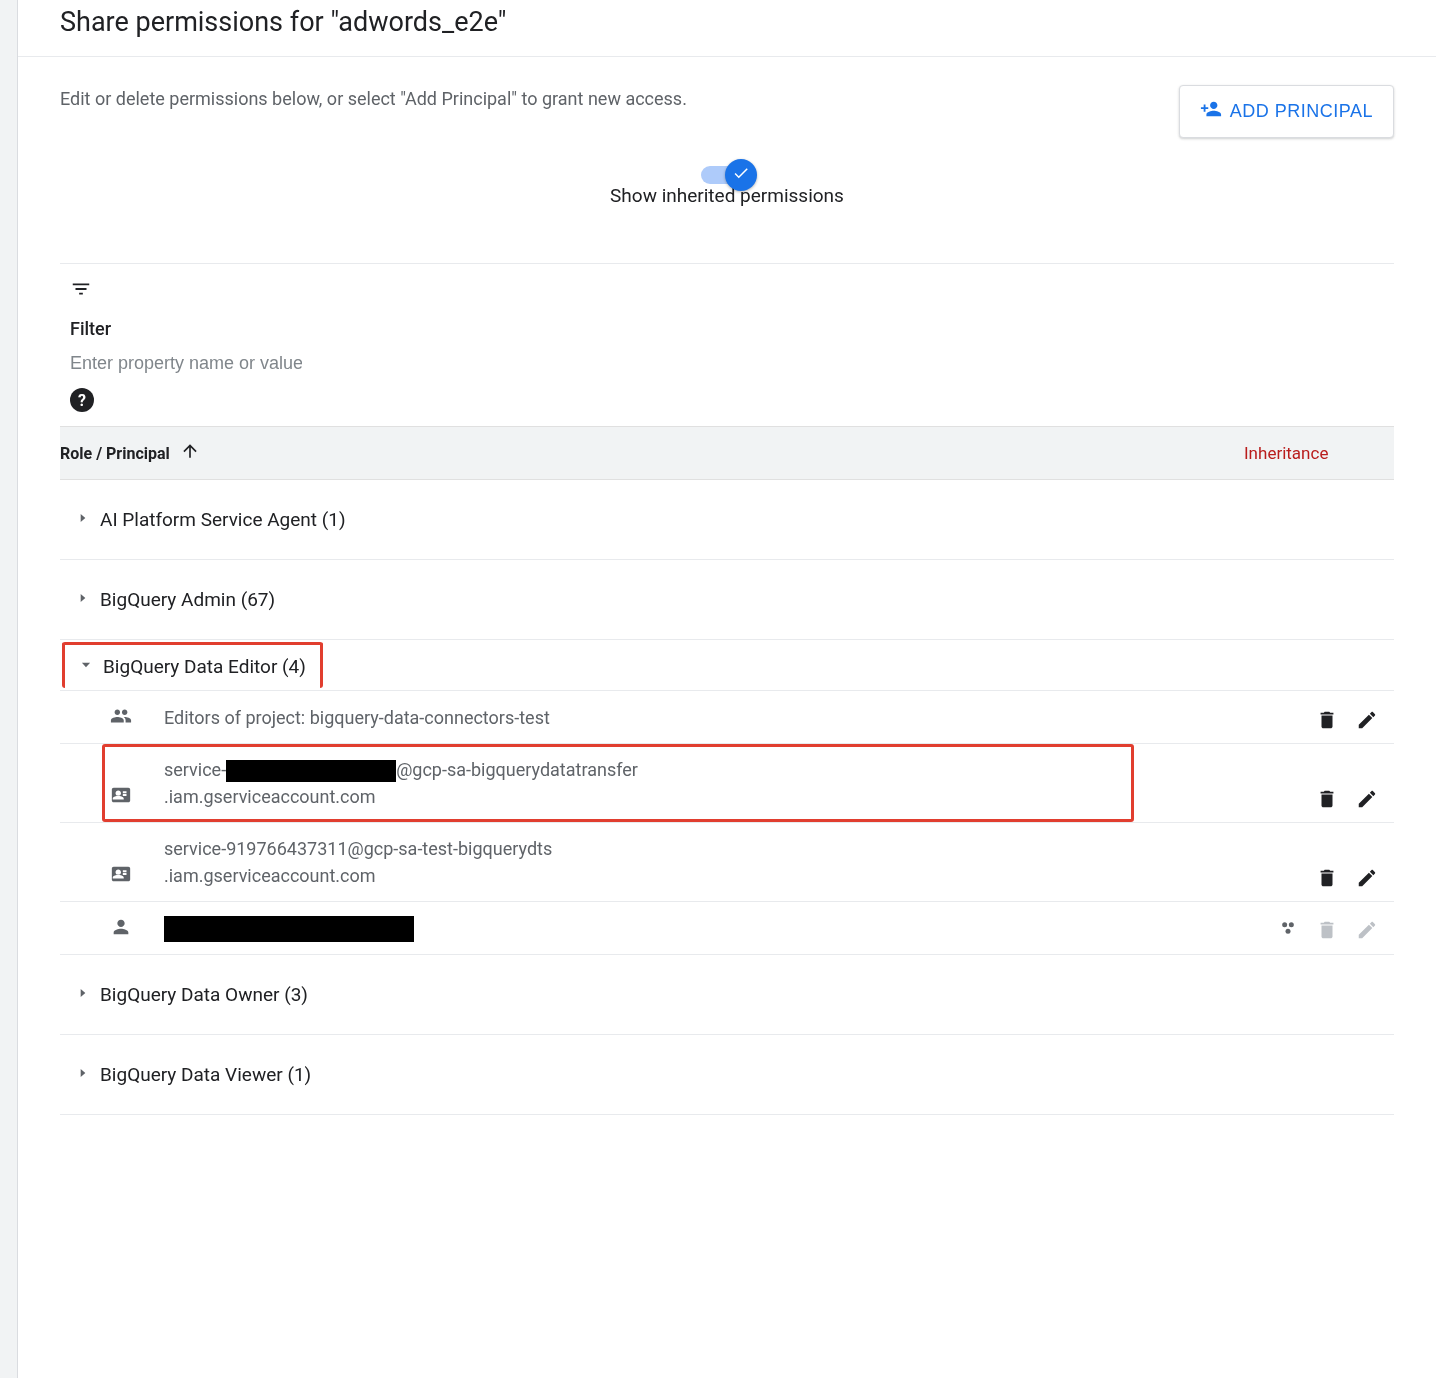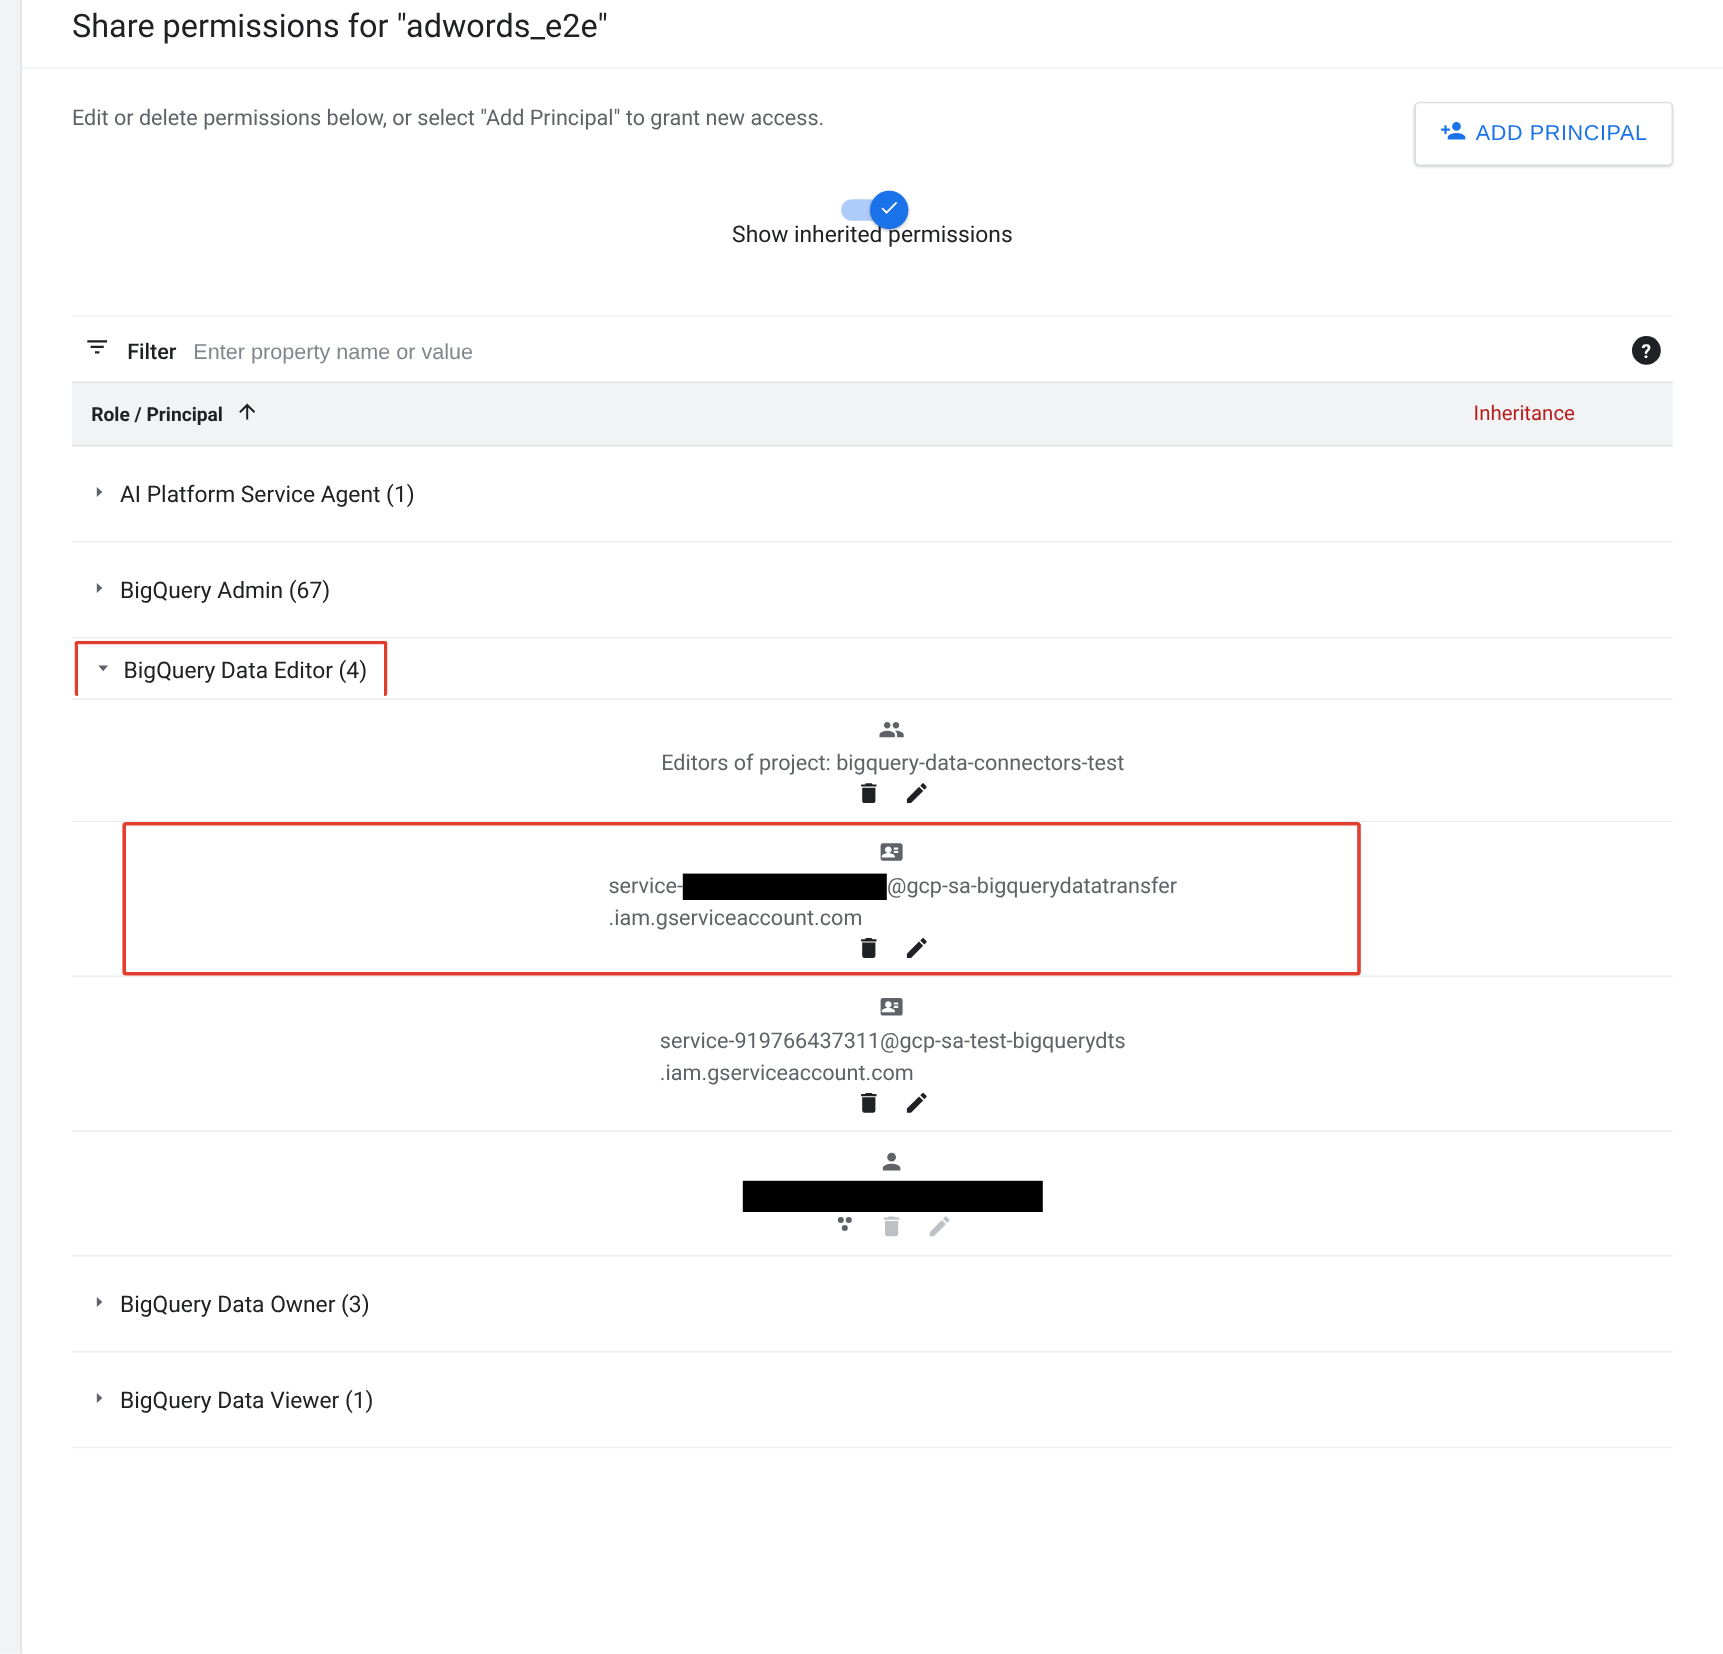--- a/index.html
+++ b/index.html
@@ -87,24 +87,25 @@
       border-radius: 50%;
       display: flex;
       align-items: center;
       justify-content: center;
       box-shadow: 0 1px 3px rgba(0,0,0,0.3);
     }
     .switch-thumb svg { width: 18px; height: 18px; fill: #fff; }
     .toggle-label { font-size: 19px; color: #202124; }
     .filter-row {
       display: flex;
-      align-items: flex-end;
+      align-items: flex-start;
       gap: 14px;
       padding: 14px 10px;
       border-top: 1px solid #e8eaed;
+      flex-direction: column;
     }
     .filter-icon svg { width: 22px; height: 22px; fill: #202124; }
     .filter-label { font-size: 18px; font-weight: 500; }
     .filter-input {
       flex: 1;
       border: none;
       outline: none;
       font-size: 18px;
       color: #5f6368;
       background: transparent;
@@ -119,21 +120,21 @@
       align-items: center;
       justify-content: center;
       font-size: 16px;
       font-weight: 700;
       cursor: pointer;
     }
     .table-header {
       display: flex;
       align-items: center;
       background: #f1f3f4;
-      padding: 14px 16px;
+      padding: 14px 0;
       border-top: 1px solid #e0e0e0;
       border-bottom: 1px solid #e0e0e0;
     }
     .col-role {
       font-size: 16px;
       font-weight: 700;
       display: flex;
       align-items: center;
       gap: 10px;
       flex: 1;
@@ -160,25 +161,24 @@
     }
     .highlight-role {
       border: 3px solid #e13e2f;
       border-radius: 3px;
       margin: 2px 0;
       display: inline-flex;
       padding: 10px 14px;
     }
     .principal-row {
       display: flex;
-      align-items: center;
+      align-items: flex-end;
       padding: 12px 16px 12px 50px;
       border-bottom: 1px solid #e8eaed;
-      gap: 0;
-      flex-direction: column;
+      gap: 30px;
     }
     .principal-icon {
       width: 24px; flex-shrink: 0;
       padding-top: 2px;
     }
     .principal-icon svg { width: 22px; height: 22px; fill: #5f6368; }
     .principal-text {
       flex: 1;
       font-size: 18px;
       color: #5f6368;

